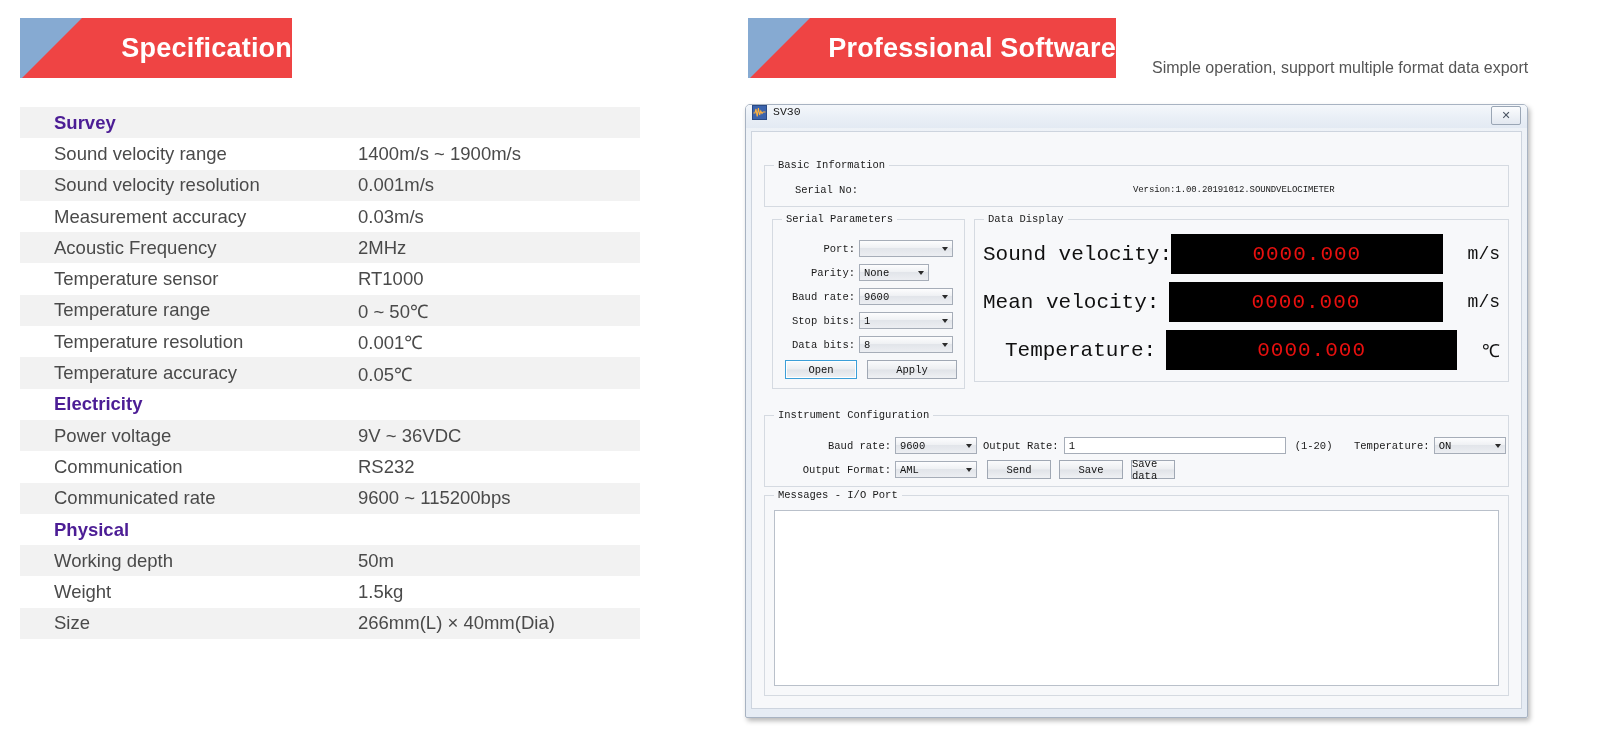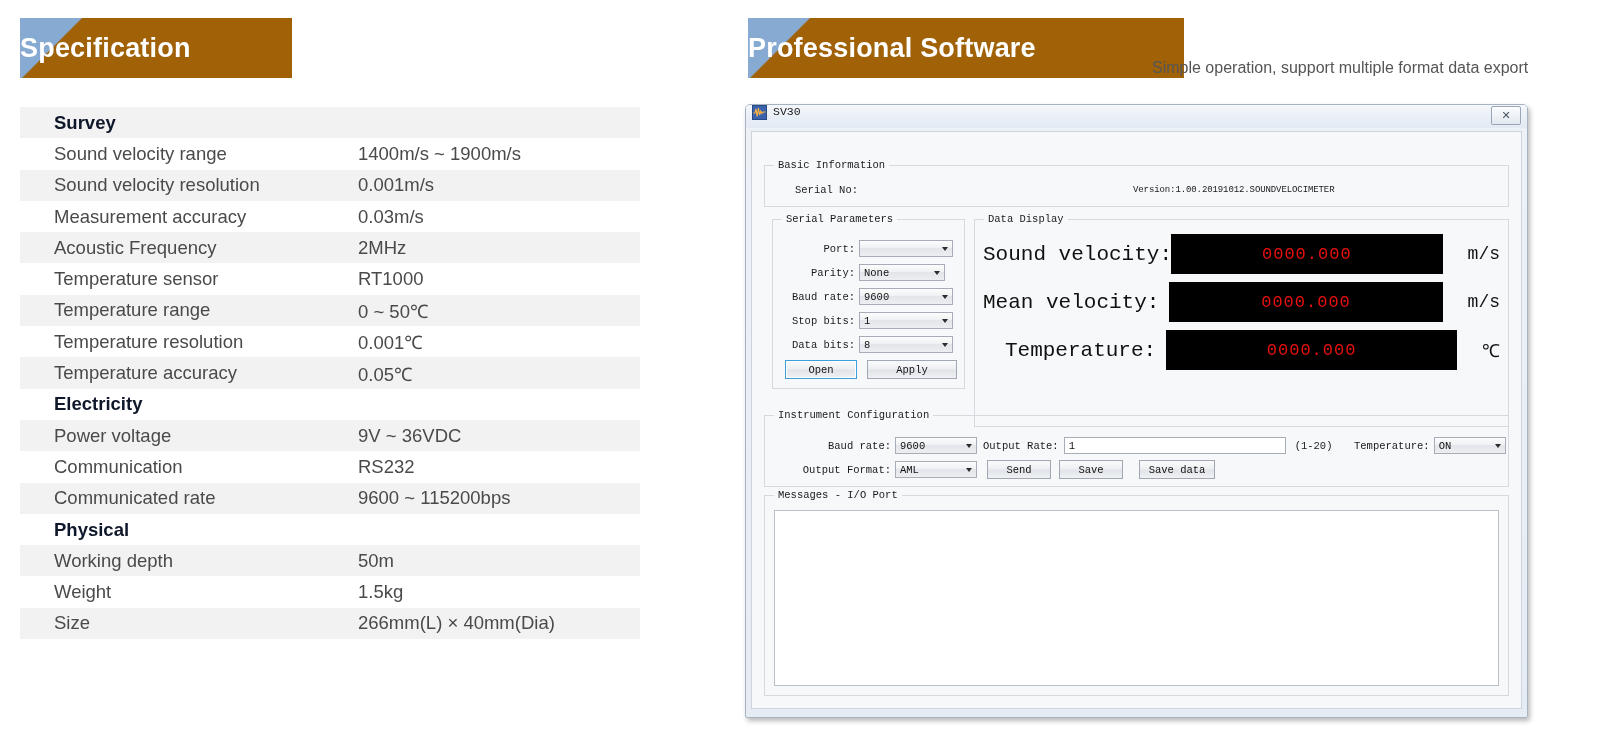--- a/index.html
+++ b/index.html
@@ -11,26 +11,26 @@
     height: 746px;
     background: #ffffff;
     font-family: "Liberation Sans", sans-serif;
     overflow: hidden;
     position: relative;
   }
 
   
   .banner {
     position: absolute;
-    background: #a16207;
+    background: #ef4444;
     color: #ffffff;
     font-weight: bold;
     display: flex;
     align-items: center;
-    justify-content: flex-start;
+    justify-content: flex-end;
     overflow: hidden;
   }
   .banner .corner {
     position: absolute;
     left: 0;
     top: 0;
     width: 0;
     height: 0;
     border-left: 62px solid #86aad2;
     border-bottom: 62px solid transparent;
@@ -71,29 +71,29 @@
     box-sizing: border-box;
     font-size: 18.5px;
     color: #4a4a4a;
   }
   .srow .sv {
     font-size: 18.5px;
     color: #4a4a4a;
   }
   .srow.section .sk {
     font-weight: bold;
-    color: #0f172a;
+    color: #4c1d95;
     font-size: 18.5px;
   }
 
   
   #soft-banner {
     left: 748px;
     top: 18px;
-    width: 436px;
+    width: 368px;
     height: 60px;
   }
   #soft-banner .btxt { font-size: 27px; }
 
   #soft-subtitle {
     position: absolute;
     left: 1152px;
     top: 59px;
     font-size: 16px;
     color: #555555;
@@ -187,21 +187,21 @@
     font-family: "Liberation Mono", monospace;
   }
   #version-text {
     position: absolute; left: 368px; top: 19px;
     font-size: 9px; color: #1a1a1a;
     font-family: "Liberation Mono", monospace;
     letter-spacing: -0.1px;
   }
 
   #grp-serial { left: 20px; top: 87px; width: 193px; height: 170px; }
-  #grp-data   { left: 222px; top: 87px; right: 12px; height: 208px; }
+  #grp-data   { left: 222px; top: 87px; right: 12px; height: 163px; }
   #grp-instr  { left: 12px; top: 283px; right: 12px; height: 72px; }
   #grp-msg    { left: 12px; top: 363px; right: 12px; bottom: 12px; }
 
   .fieldrow {
     position: absolute;
     display: flex;
     align-items: center;
     height: 17px;
   }
   .flabel {
@@ -278,21 +278,21 @@
     white-space: nowrap;
   }
   .dled {
     width: 299px;
     height: 40px;
     background: #000000;
     display: flex;
     align-items: center;
     justify-content: center;
     color: #e8100f;
-    font-size: 17px;
+    font-size: 21px;
     font-family: "Liberation Mono", monospace;
     letter-spacing: 1px;
   }
   .dunit {
     padding-left: 25px;
     font-size: 18px;
     color: #101010;
     font-family: "Liberation Mono", monospace;
   }
 
@@ -415,21 +415,21 @@
       <div class="fieldrow" style="left:8px; top:20px; width:176px;">
         <span class="flabel" style="width:74px;">Port:</span>
         <span class="combo" style="width:94px; margin-left:4px;">
           <span></span>
           <span class="arrow"></span>
         </span>
       </div>
 
       <div class="fieldrow" style="left:8px; top:44px; width:176px;">
         <span class="flabel" style="width:74px;">Parity:</span>
-        <span class="combo" style="width:86px; margin-left:4px;">
+        <span class="combo" style="width:70px; margin-left:4px;">
           <span>None</span>
           <span class="arrow"></span>
         </span>
       </div>
 
       <div class="fieldrow" style="left:8px; top:68px; width:176px;">
         <span class="flabel" style="width:74px;">Baud rate:</span>
         <span class="combo" style="width:94px; margin-left:4px;">
           <span>9600</span>
           <span class="arrow"></span>
@@ -506,21 +506,21 @@
       <div class="fieldrow" style="left:14px; top:45px;">
         <span class="flabel" style="width:112px;">Output Format:</span>
         <span class="combo" style="width:82px; margin-left:4px;">
           <span>AML</span>
           <span class="arrow"></span>
         </span>
       </div>
 
       <div class="btn" style="position:absolute; left:222px; top:44px; width:64px;">Send</div>
       <div class="btn" style="position:absolute; left:294px; top:44px; width:64px;">Save</div>
-      <div class="btn" style="position:absolute; left:374px; top:44px; width:76px;">Save data</div>
+      <div class="btn" style="position:absolute; left:366px; top:44px; width:44px;">Save data</div>
     </div>
 
     <div class="group" id="grp-msg">
       <span class="glabel">Messages - I/O Port</span>
       <div id="msg-box"></div>
     </div>
 
   </div>
 </div>
 

